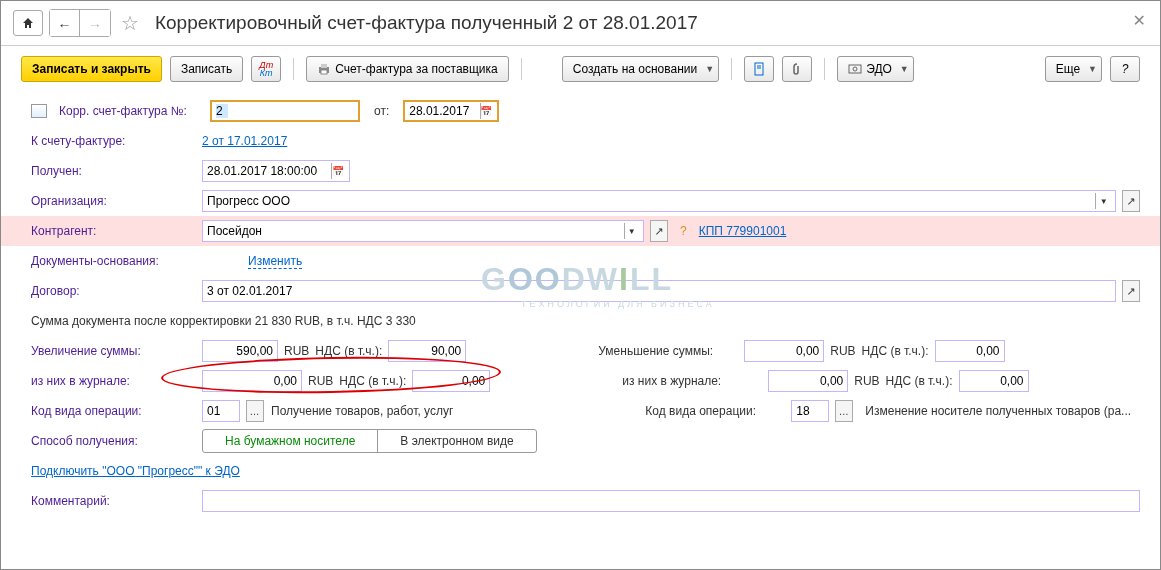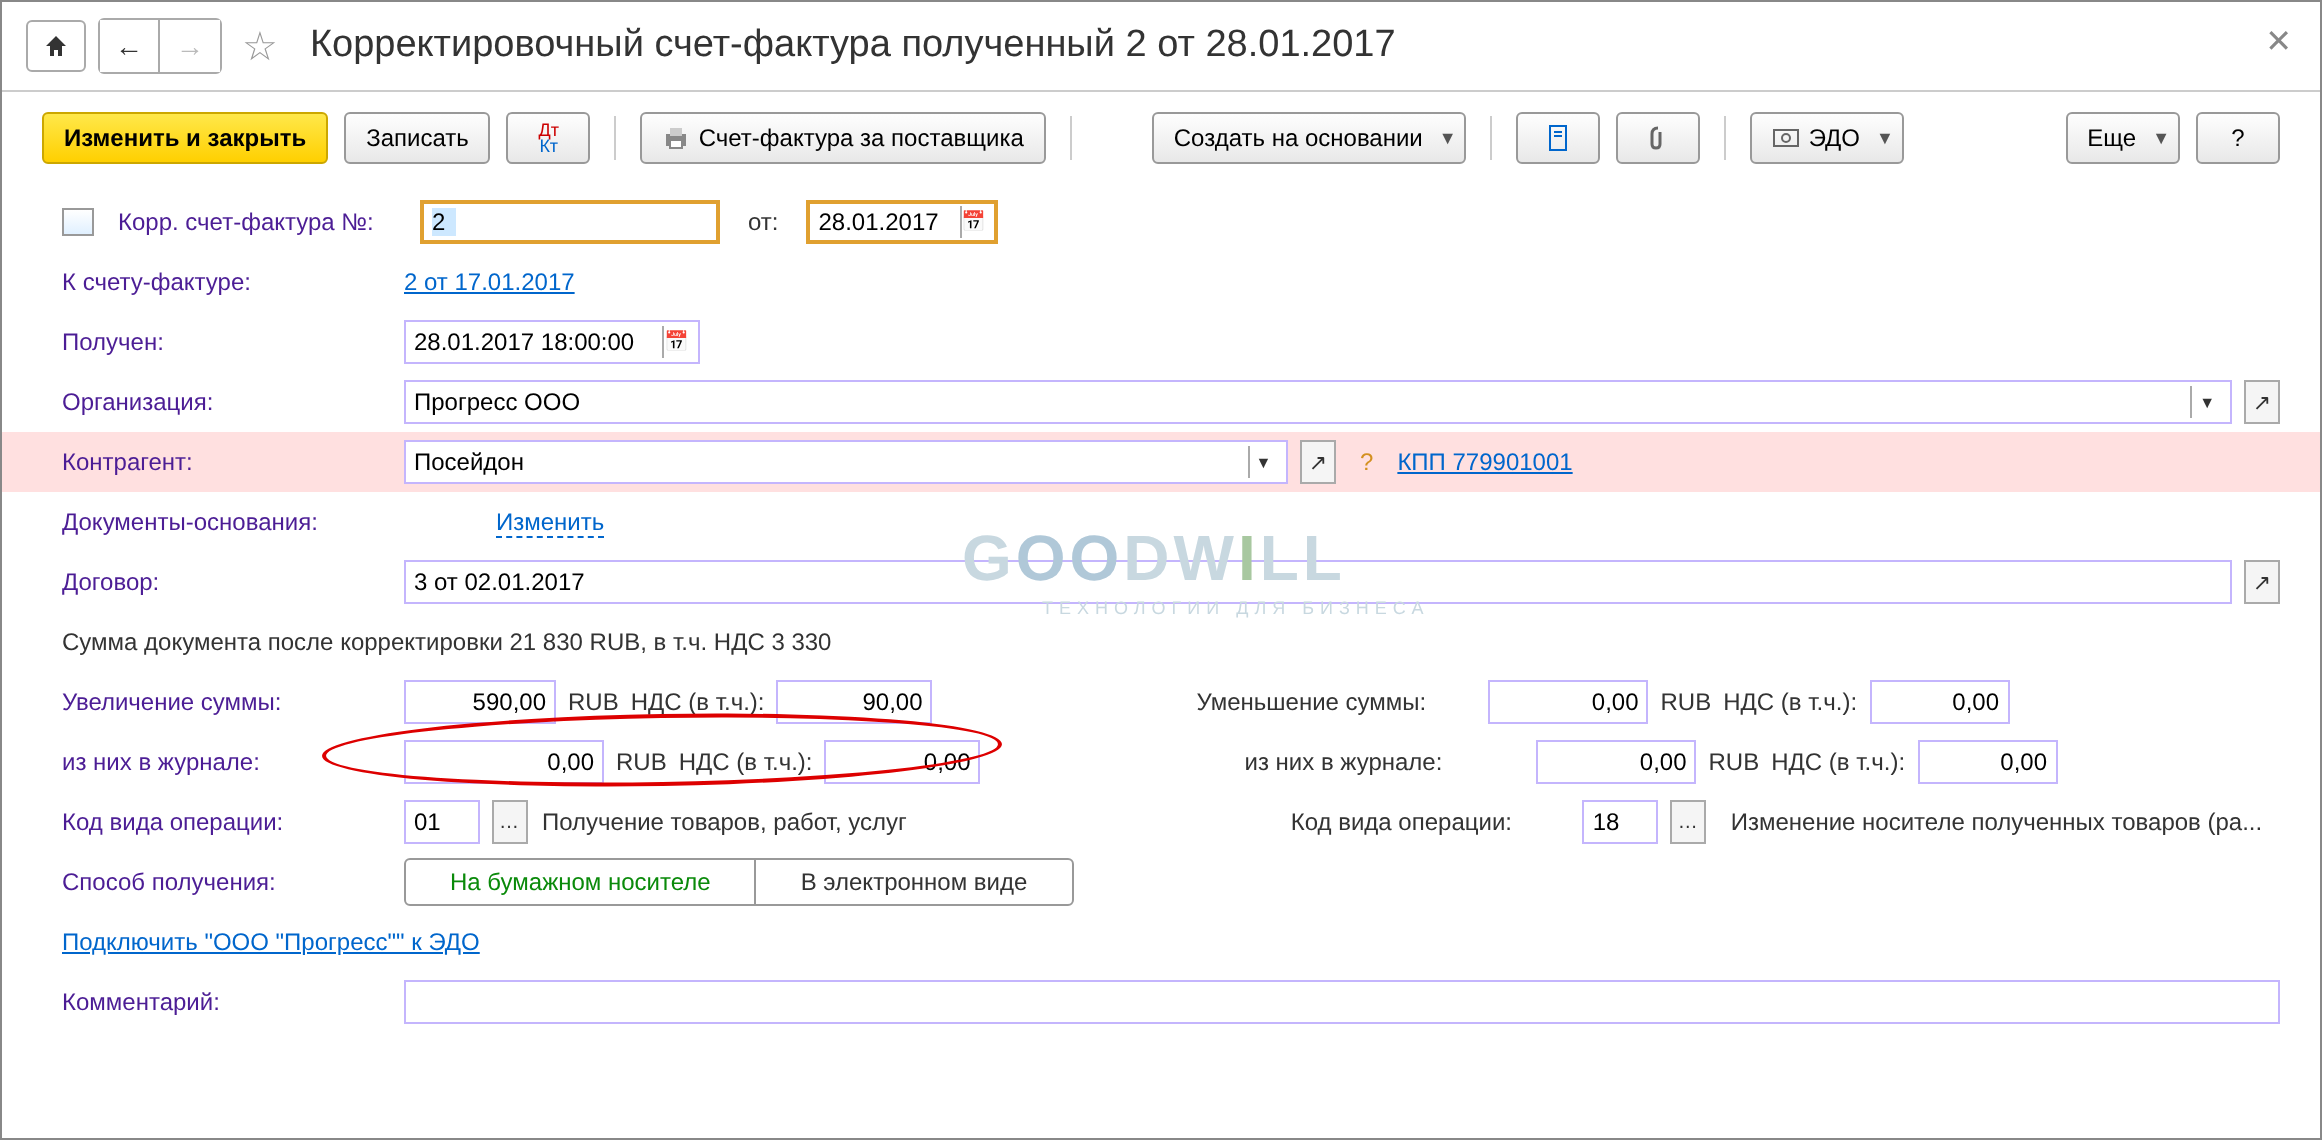--- a/index.html
+++ b/index.html
@@ -9,21 +9,21 @@
 .nav-btn { width: 30px; height: 26px; border: 1px solid #aaa; background: #fff; border-radius: 3px; display: flex; align-items: center; justify-content: center; cursor: pointer; font-size: 14px; }
 .nav-group { display: flex; border: 1px solid #aaa; border-radius: 3px; }
 .nav-group .nav-btn { border: none; border-right: 1px solid #aaa; border-radius: 0; }
 .nav-group .nav-btn:last-child { border-right: none; }
 .star { font-size: 20px; color: #999; cursor: pointer; margin: 0 4px; }
 .title { font-size: 19px; color: #333; margin-left: 6px; }
 .close-x { position: absolute; right: 14px; top: 10px; font-size: 16px; color: #888; cursor: pointer; }
 .toolbar { display: flex; align-items: center; padding: 10px 20px; gap: 8px; }
 .btn { height: 26px; border: 1px solid #999; background: linear-gradient(#fefefe,#e8e8e8); border-radius: 3px; padding: 0 10px; display: flex; align-items: center; gap: 4px; cursor: pointer; font-size: 12px; }
 .btn-primary { background: linear-gradient(#ffe84a,#ffd000); border-color: #cca700; font-weight: bold; }
-.btn-icon { width: 42px; padding: 0; justify-content: center; }
+.btn-icon { width: 30px; padding: 0; justify-content: center; font-style: italic; }
 .btn-drop { padding-right: 4px; }
 .drop-arrow { font-size: 9px; margin-left: 4px; color: #555; }
 .spacer { flex: 1; }
 .form-area { padding: 4px 20px 10px 30px; }
 .row { display: flex; align-items: center; min-height: 30px; gap: 6px; }
 .label { width: 165px; color: #4c1d95; }
 .input { border: 1px solid #c4b5fd; height: 22px; padding: 0 4px; background: #fff; display: flex; align-items: center; }
 .input input { border: none; outline: none; width: 100%; font-size: 12px; background: transparent; }
 .link { color: #0066cc; text-decoration: underline; cursor: pointer; }
 .link-dashed { color: #0066cc; border-bottom: 1px dashed #0066cc; cursor: pointer; text-decoration: none; }
@@ -57,21 +57,21 @@
     <div class="nav-group">
       <div class="nav-btn">←</div>
       <div class="nav-btn" style="color:#bbb">→</div>
     </div>
     <span class="star">☆</span>
     <span class="title">Корректировочный счет-фактура полученный 2 от 28.01.2017</span>
     <span class="close-x">✕</span>
   </div>
 
   <div class="toolbar">
-    <button class="btn btn-primary">Изменить и закрыть</button>
+    <button class="btn btn-primary">Записать и закрыть</button>
     <button class="btn">Записать</button>
     <button class="btn btn-icon">
         <span style="font-size:9px;line-height:8px"><span style="color:#c00">Дт</span><br><span style="color:#06c">Кт</span></span>
       </button>
     <div class="divider-v"></div>
     <button class="btn">
       <svg width="14" height="12">
           <rect x="2" y="4" width="10" height="6" fill="#888"></rect>
           <rect x="4" y="1" width="6" height="4" fill="#ccc"></rect>
           <rect x="4" y="7" width="6" height="4" fill="#fff" stroke="#888"></rect>

